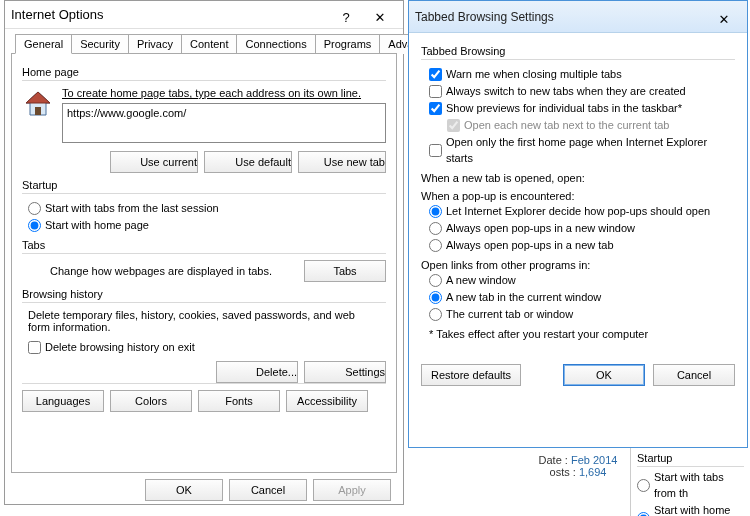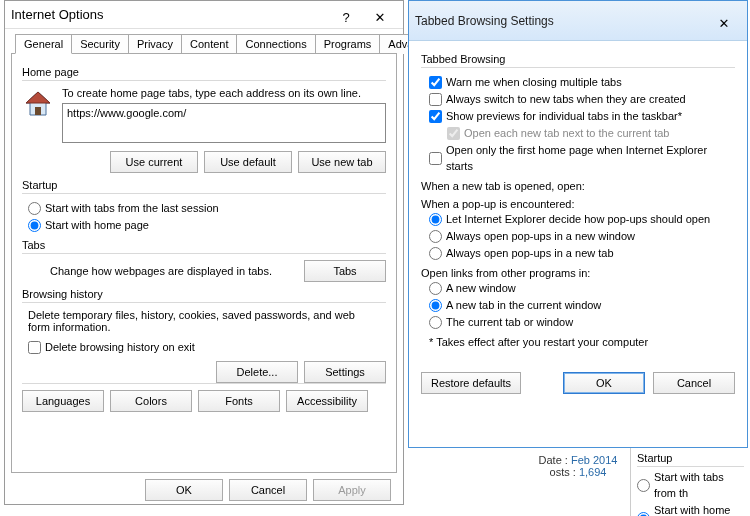--- a/index.html
+++ b/index.html
@@ -69,39 +69,39 @@
   .section-rule { border-top: 1px solid #d9d9d9; margin-bottom: 6px; }
 
   .hp-row { display: flex; gap: 8px; }
   .home-icon {
     width: 32px; height: 32px;
     position: relative;
     margin-top: 2px;
   }
   .home-icon svg { width: 32px; height: 32px; }
 
-  .hp-text { flex: 1; }
+  .hp-text { flex: 1; text-decoration: underline; }
   .url-box {
     width: 100%; height: 40px;
     border: 1px solid #888;
     padding: 3px 4px;
     font-family: inherit; font-size: 11px;
     resize: none;
   }
   .btn {
     border: 1px solid #aaa;
     background: linear-gradient(#fdfdfd, #ececec);
     padding: 4px 0;
     font-size: 11px;
     cursor: pointer;
     text-align: center;
   }
   .btn.disabled { color: #9b9b9b; pointer-events: none; }
   .btn-row { display: flex; gap: 6px; justify-content: flex-end; margin-top: 6px; }
-  .btn-row .btn { width: 82px; }
+  .btn-row .btn { width: 82px; text-align: right; }
   .btn-row.triple .btn { width: 88px; }
 
   .radio-row, .chk-row {
     display: flex; align-items: center; gap: 4px;
     margin: 1px 0 1px 6px;
     line-height: 16px;
   }
   .radio-row input, .chk-row input { margin: 0; }
 
   .tabs-row { display:flex; align-items:center; gap:0;margin-left:28px; }
@@ -120,21 +120,21 @@
   
   .tb-dialog {
     position: absolute;
     left: 408px; top: 0;
     width: 340px; height: 448px;
     border: 1px solid #4a92d8;
     background: #fff;
     z-index: 5;
   }
   .tb-title {
-    height: 40px; line-height: 26px;
+    height: 32px; line-height: 26px;
     background: linear-gradient(#e9f2fb, #d5e7fa);
     border-bottom: 1px solid #b7d2ea;
     padding: 0 6px; display: flex; align-items:center;
     font-size: 12px;
   }
   .tb-title .title-text { flex: 1; color: #222; }
   .tb-title .title-btn {
     width: 34px; height: 20px; text-align: center;
     font-size: 13px; cursor: pointer;
   }

